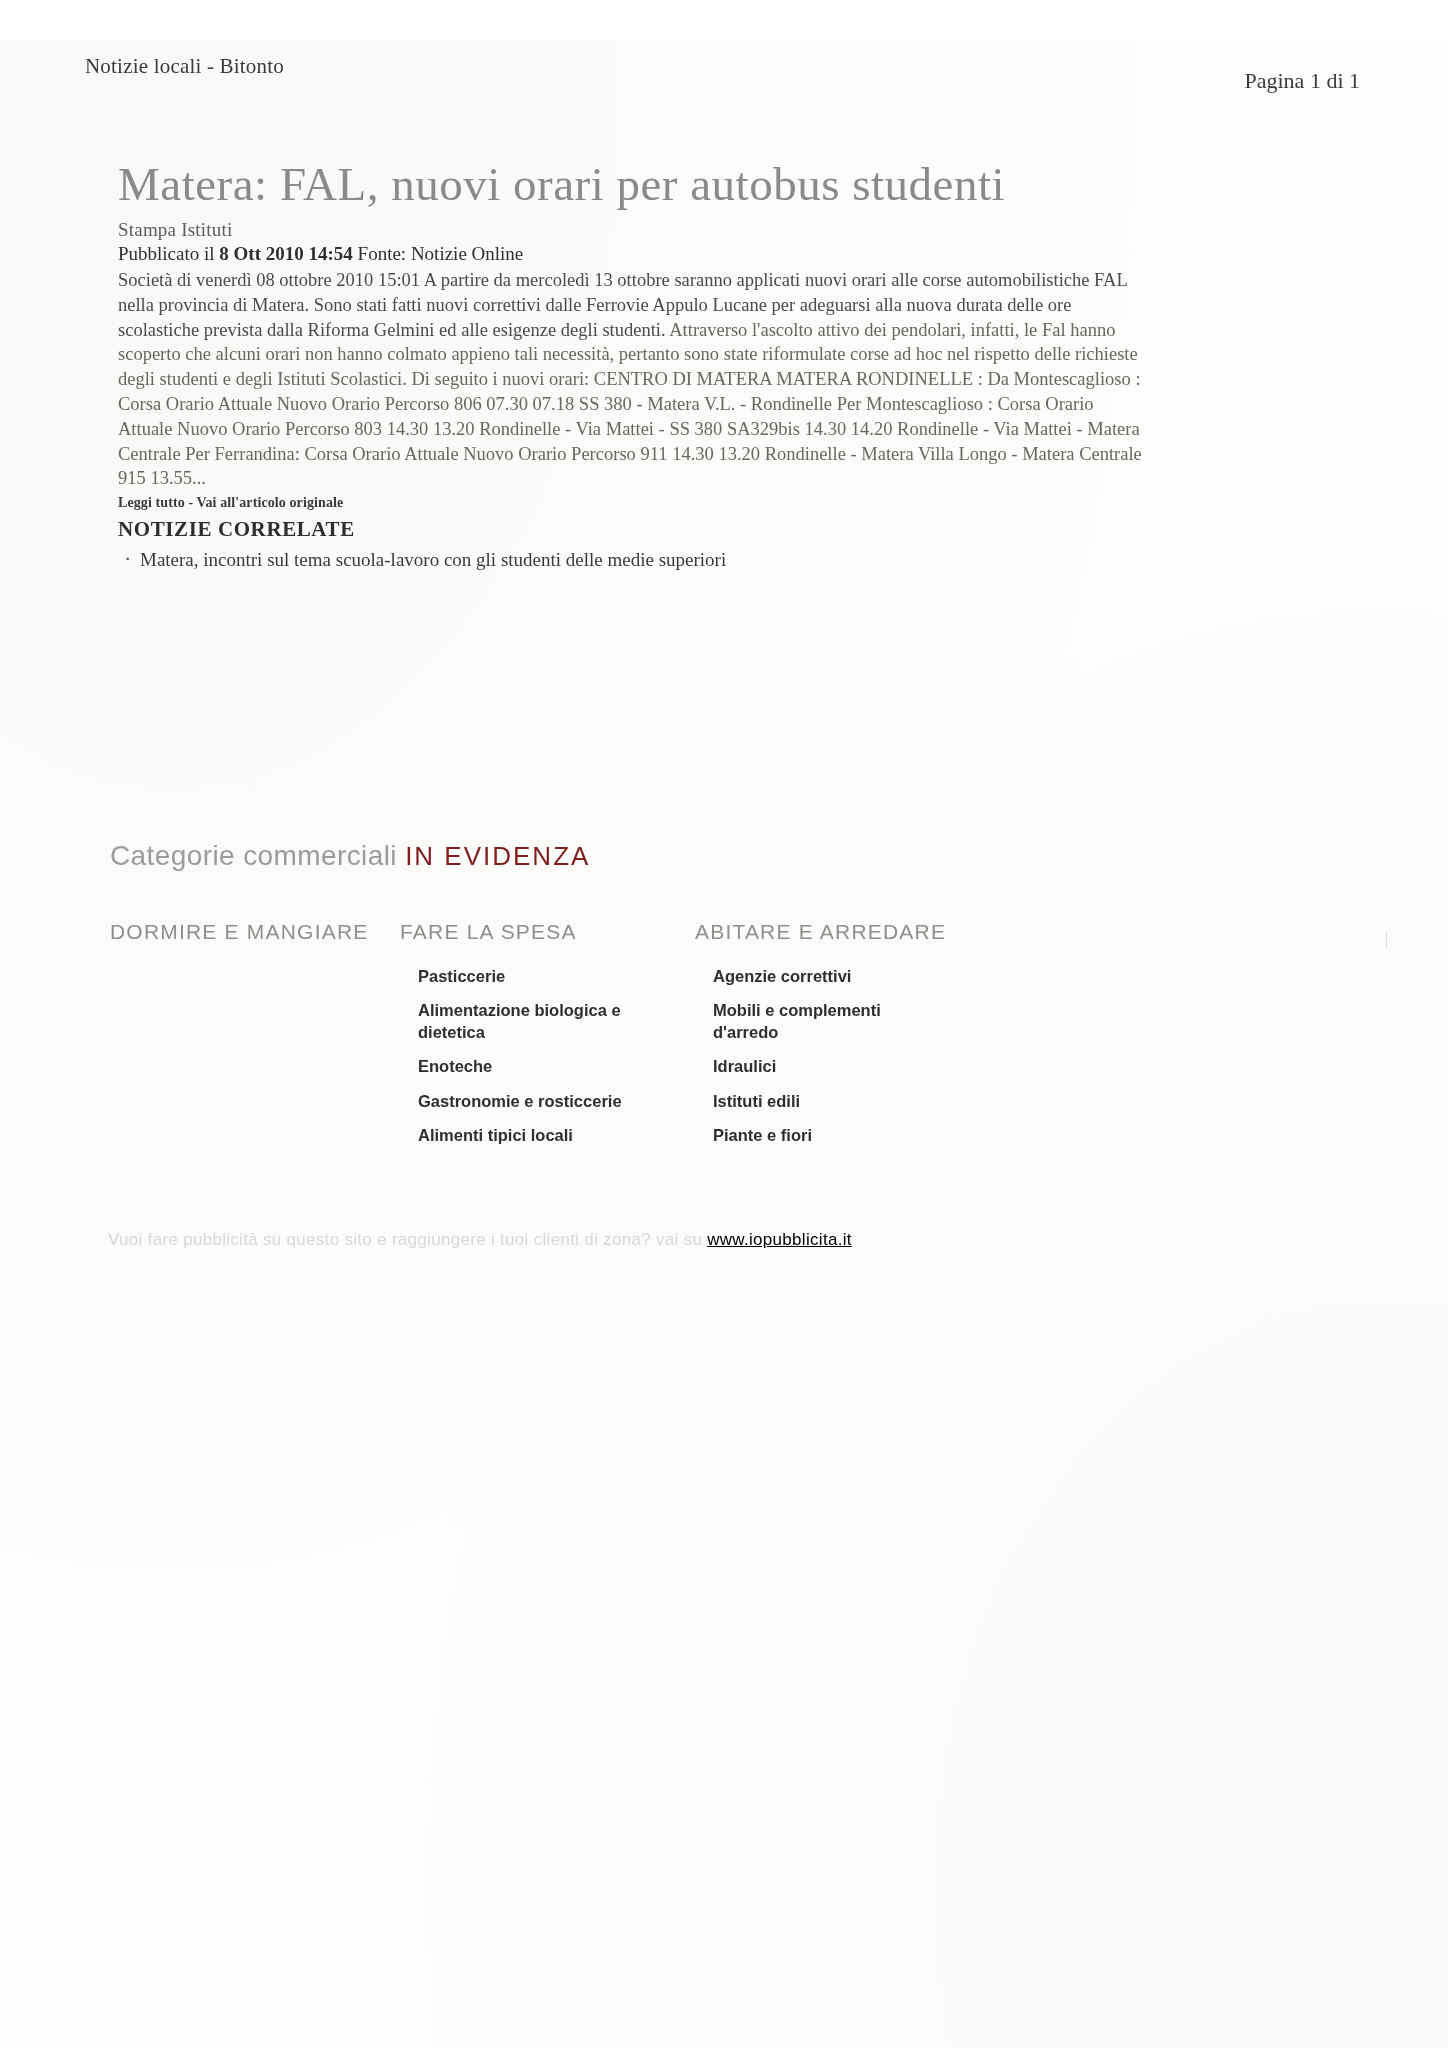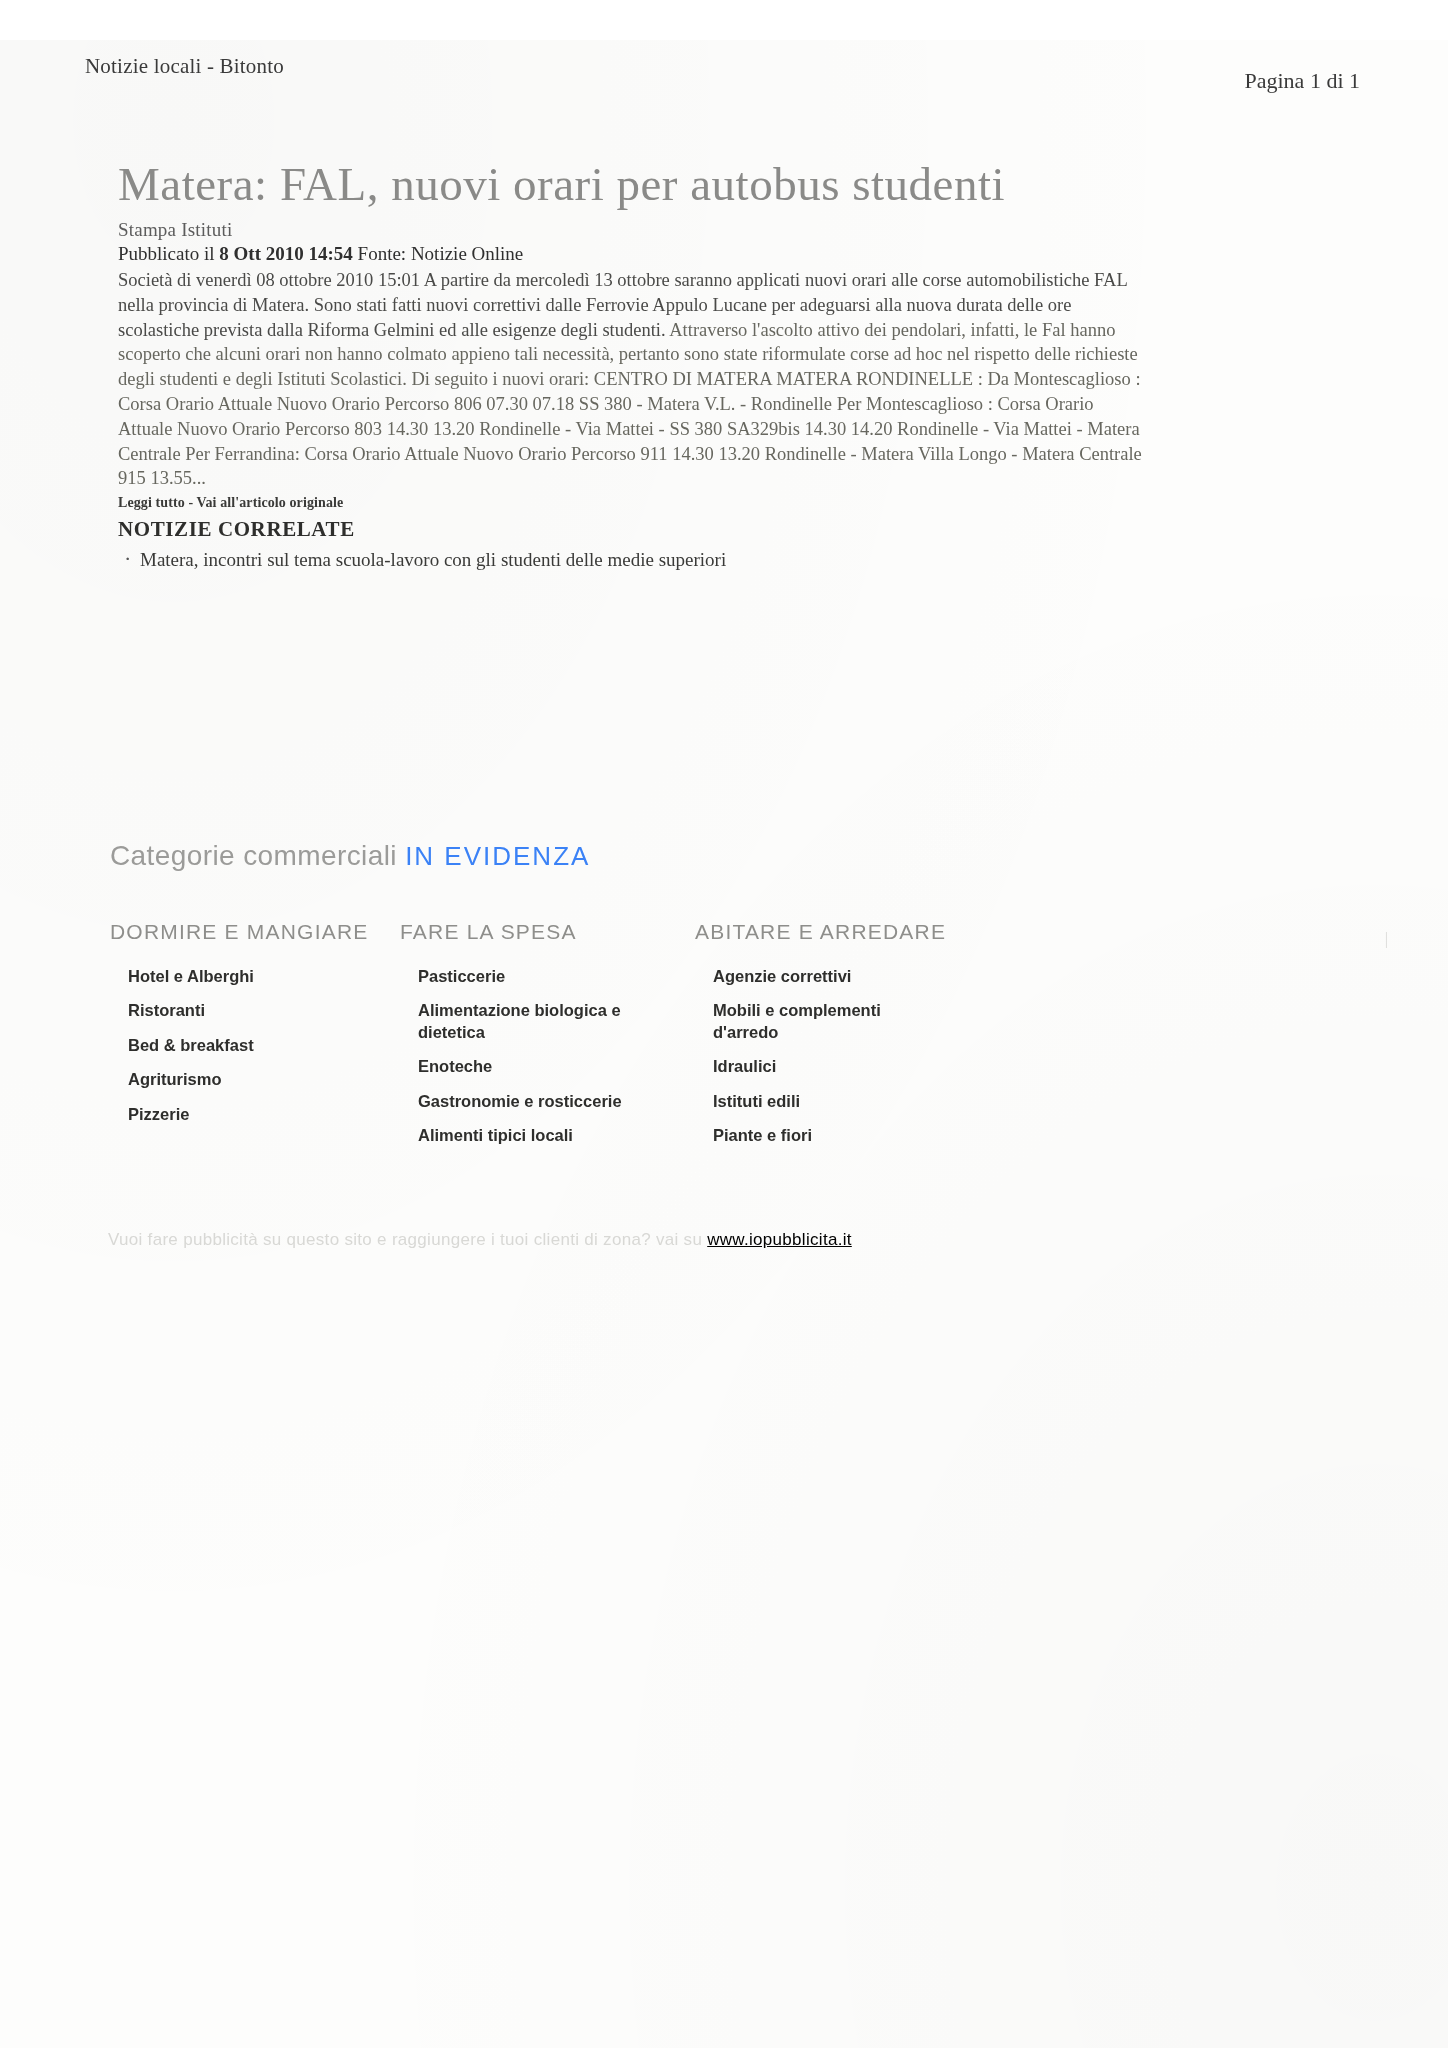--- a/index.html
+++ b/index.html
@@ -142,21 +142,21 @@
     font-family: "Liberation Sans", sans-serif;
   }
   .cat-heading {
     font-size: 28px;
     color: #9b9b99;
     letter-spacing: 0.4px;
     margin: 0 0 48px 0;
     font-weight: normal;
   }
   .cat-heading .evidenza {
-    color: #3b82f6;
+    color: #7f1d1d;
     letter-spacing: 2px;
     font-size: 26px;
   }
   .cat-cols {
     display: flex;
     gap: 0;
   }
   .cat-col { width: 290px; }
   .cat-col:nth-child(2) { width: 295px; }
   .cat-col-title {
@@ -245,27 +245,20 @@
 
   <div class="categories">
     <h2 class="cat-heading">
       <span>Categorie commerciali</span>
       <span class="evidenza">IN EVIDENZA</span>
     </h2>
 
     <div class="cat-cols">
       <div class="cat-col">
         <div class="cat-col-title">DORMIRE E MANGIARE</div>
-        <ul class="cat-items">
-          <li>Hotel e Alberghi</li>
-          <li>Ristoranti</li>
-          <li>Bed &amp; breakfast</li>
-          <li>Agriturismo</li>
-          <li>Pizzerie</li>
-        </ul>
       </div>
 
       <div class="cat-col">
         <div class="cat-col-title">FARE LA SPESA</div>
         <ul class="cat-items">
           <li>Pasticcerie</li>
           <li>Alimentazione biologica e dietetica</li>
           <li>Enoteche</li>
           <li>Gastronomie e rosticcerie</li>
           <li>Alimenti tipici locali</li>

